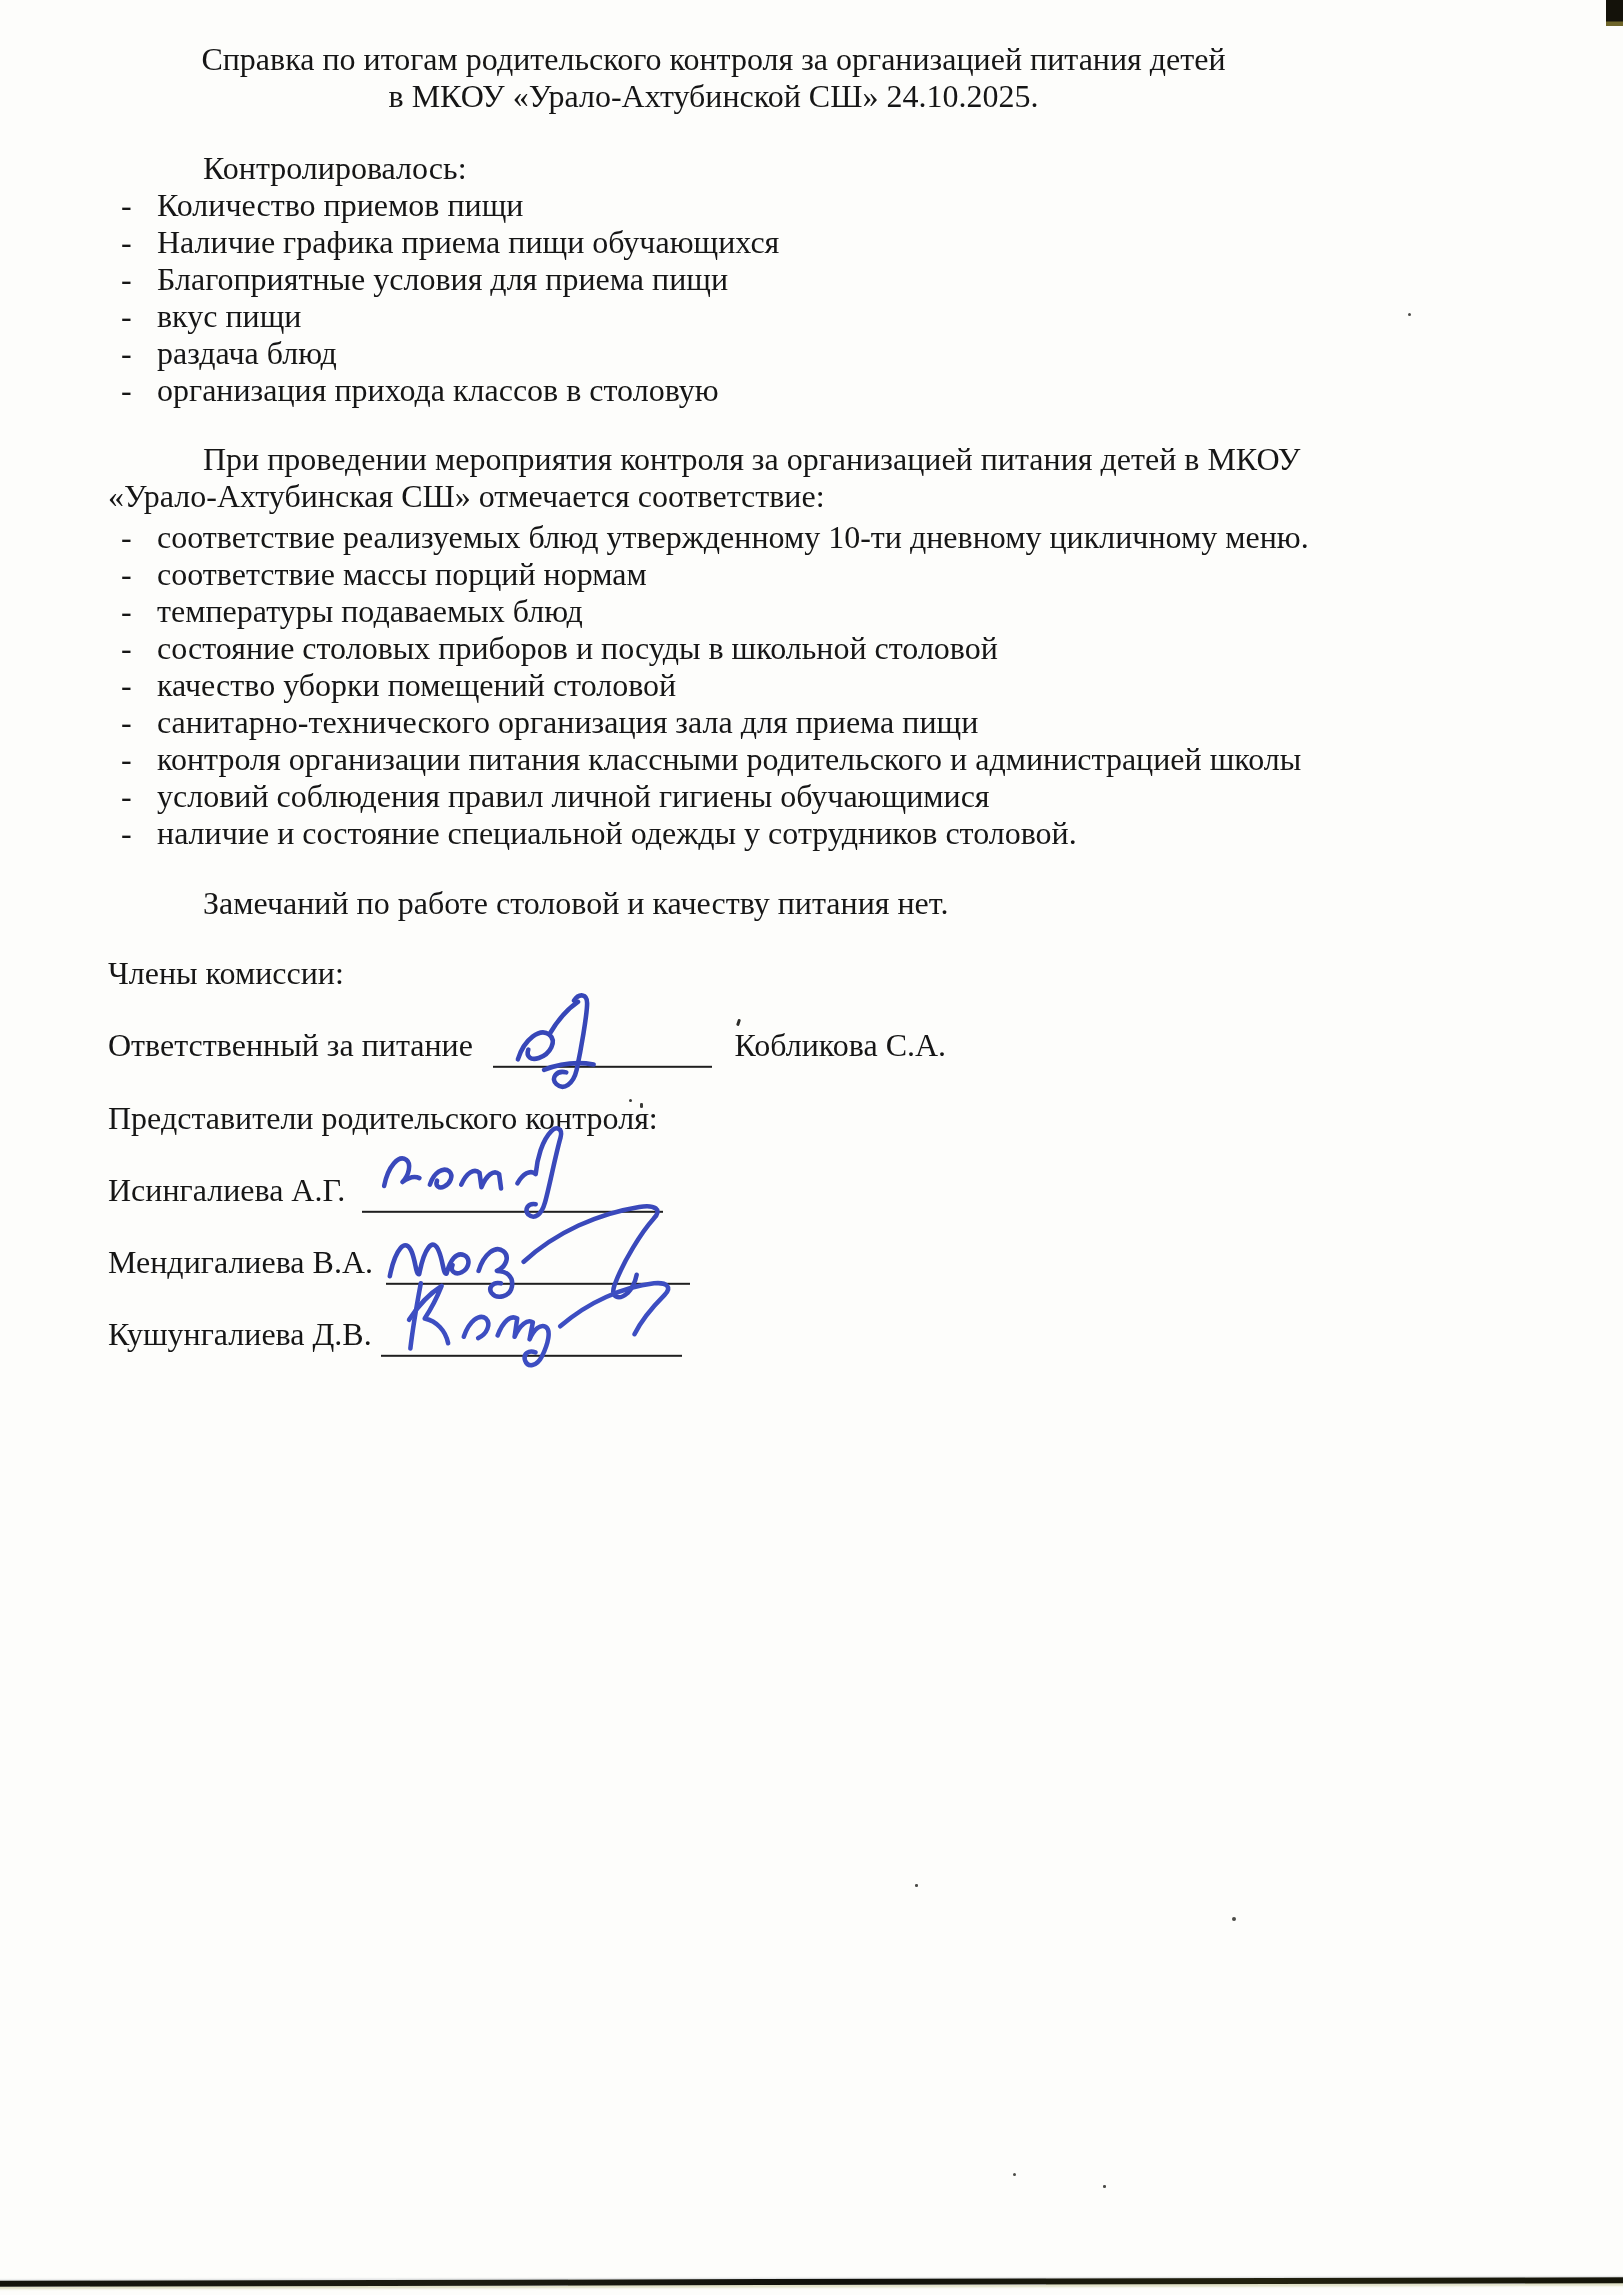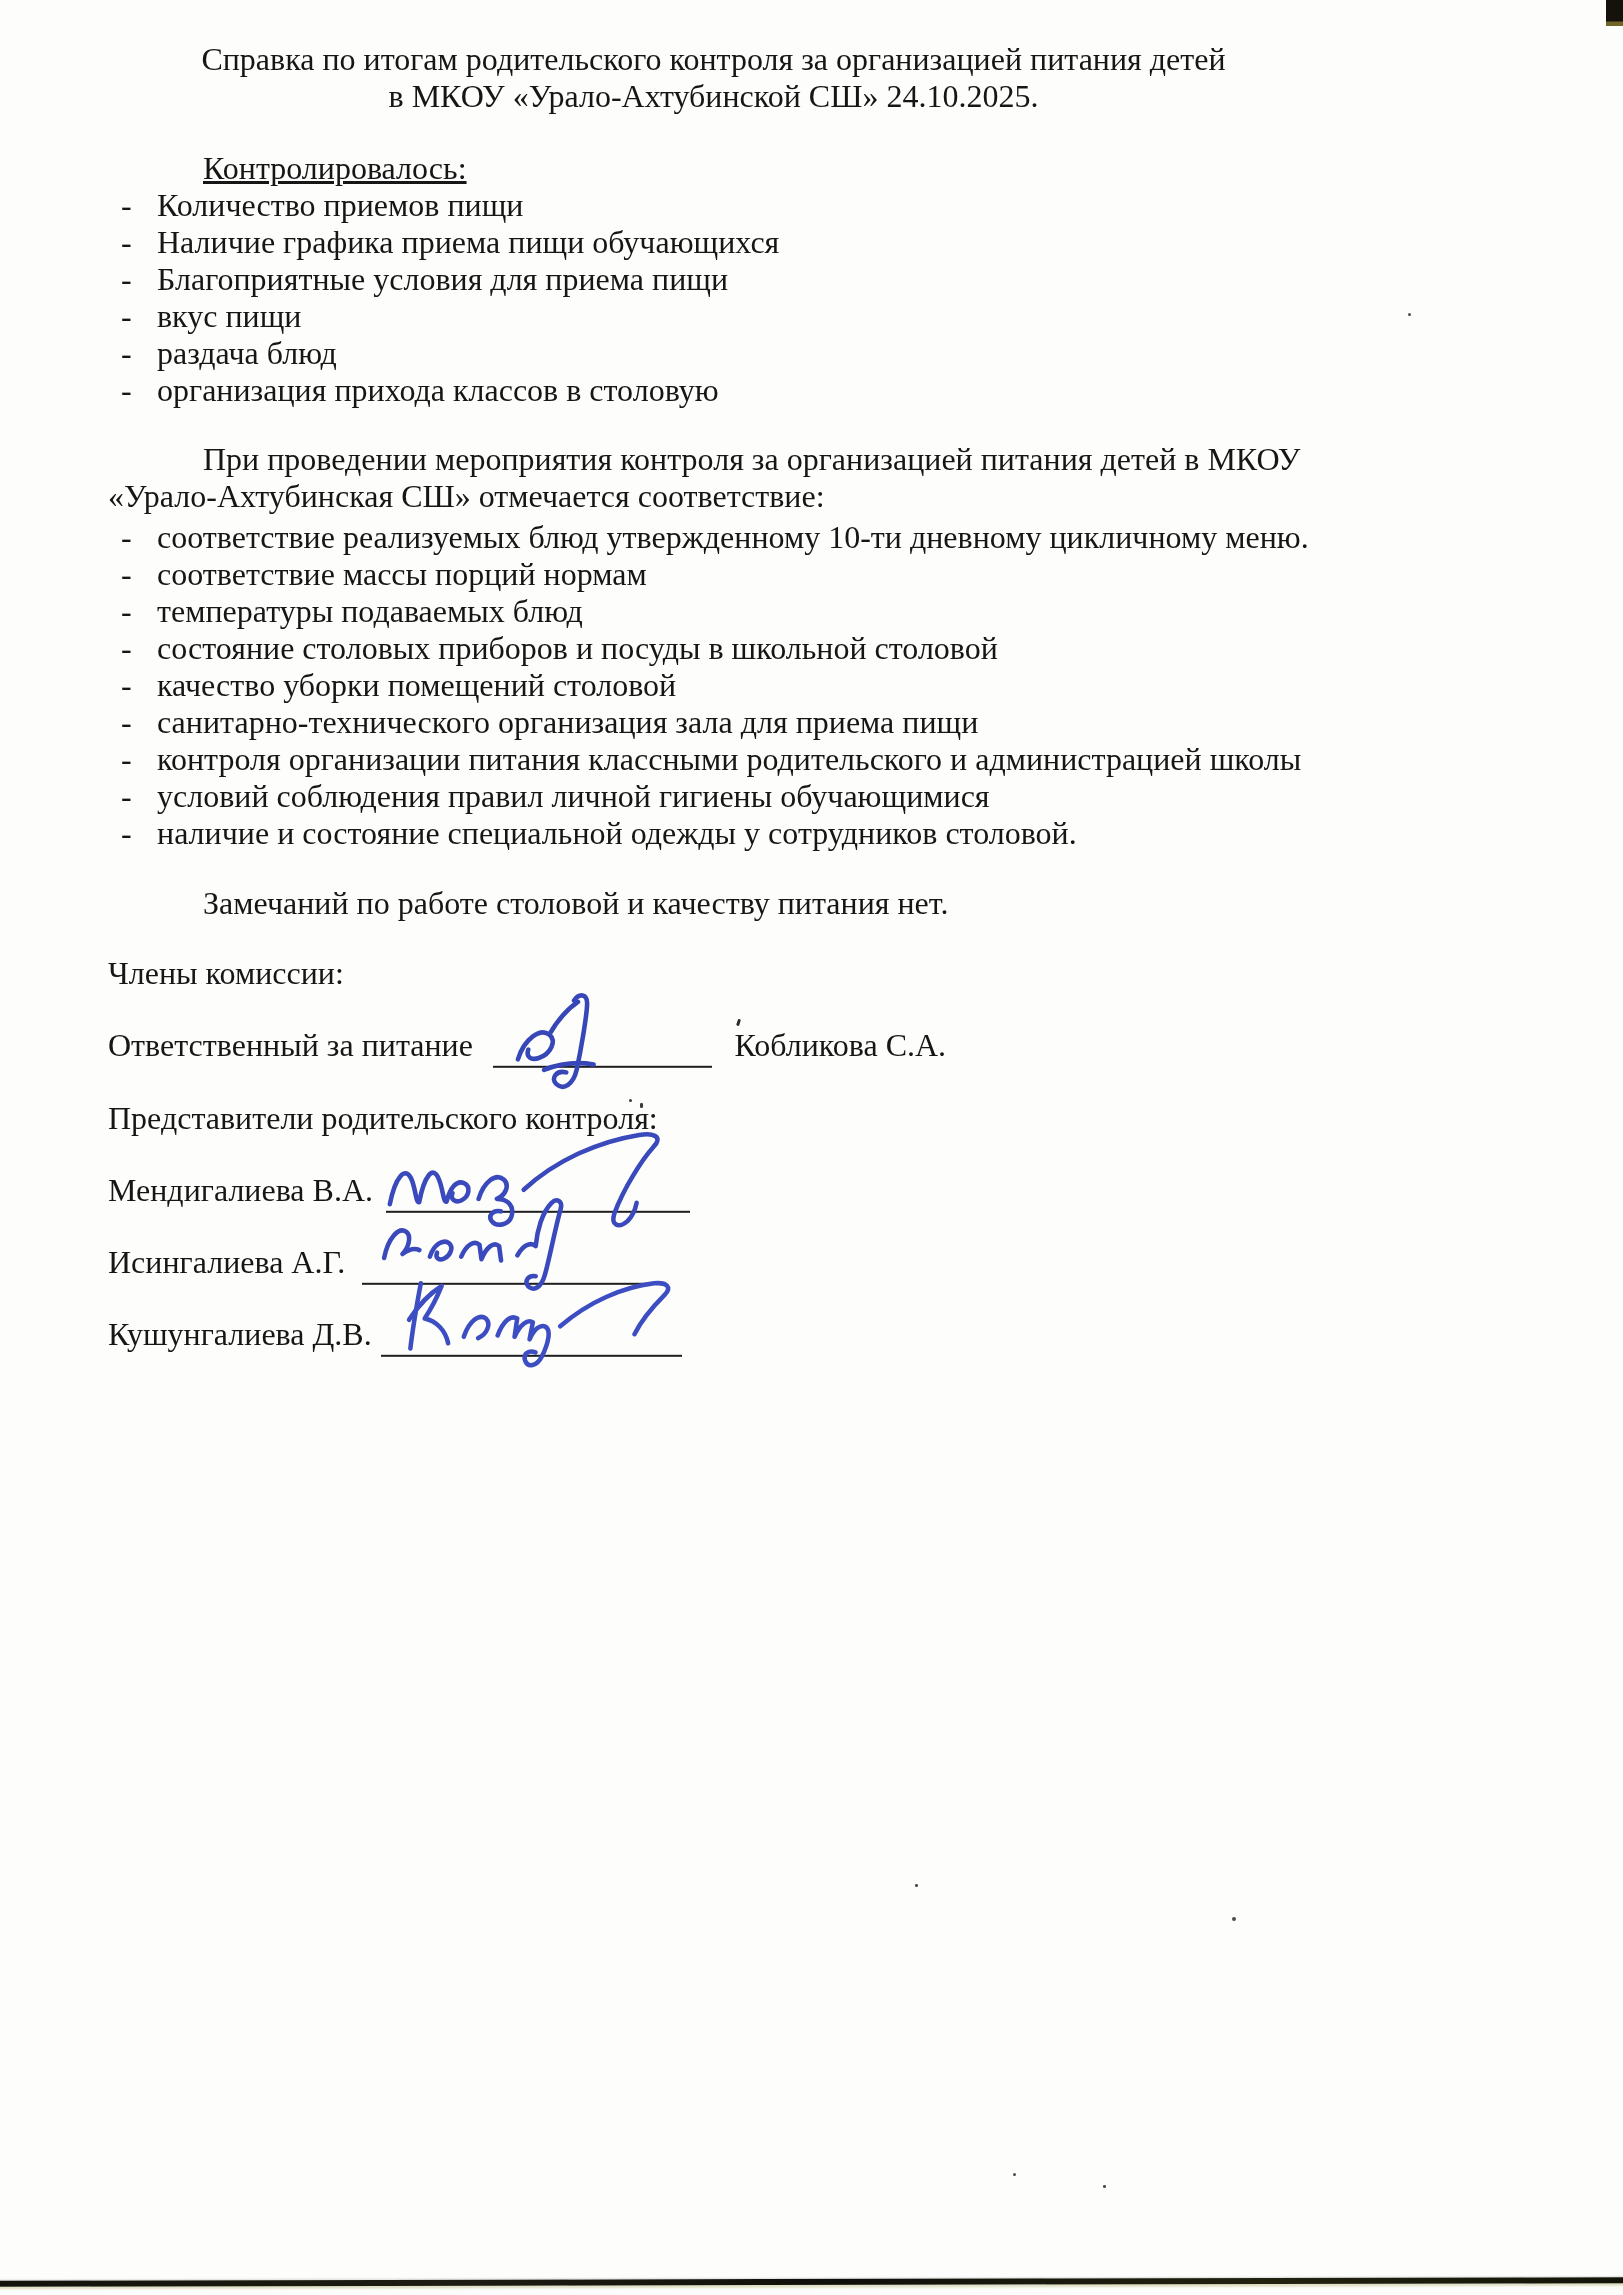--- a/index.html
+++ b/index.html
@@ -12,21 +12,21 @@
   .content{
     position:relative;
     box-sizing:border-box;
     width:1319px;
     margin:0;
     padding:41px 0 0 108px;
     font-size:32px;line-height:37px;
   }
   .title{text-align:center;margin:0 0 35px 0;}
   .title div{white-space:nowrap;}
-  .indent{ text-indent:95px;margin:0;text-decoration:underline;}
+  .indent{ text-indent:95px;margin:0;}
   .heading{margin:35px 0 0 0;}
   .dash-list{margin:0;padding:0;list-style:none;}
   .dash-list li{display:flex;align-items:baseline;}
   .dash-list .b{flex:0 0 36px;width:36px;padding-left:13px;box-sizing:content-box;}
   .dash-list .t{flex:1 1 auto;}
   .para{margin:32px 0 3.9px 0;text-indent:95px;}
   .conclusion{margin:33px 0 7px 0;text-indent:95px;}
   .members{margin:33px 0 0 0;}
   .reps-heading{margin:36px 0 0 0;}
   .sigrow{margin:35px 0 0 0;position:relative;white-space:nowrap;}
@@ -144,36 +144,36 @@
           <path stroke="#3747b8" d="M66,70 C80,46 98,28 110,20"></path>
           <path stroke="#3747b8" d="M104,18 C112,6 124,8 124,22 C124,40 114,96 108,124 C103,146 88,156 77,146 C68,138 76,124 92,128"></path>
           <path stroke="#3747b8" d="M58,124 C84,114 112,112 134,116"></path>
         </svg>
       </span><span class="nam">Кобликова С.А.</span>
     </div>
 
     <p class="reps-heading">Представители родительского контроля:</p>
 
     <div class="sigrow">
-      <span class="lab">Мендигалиева В.А.</span><span class="sigline ml20" style="width:304px;">
-        <svg class="sig" width="314" height="111" viewBox="0 0 480 170" style="left:-3.3px;bottom:-26px;">
-          <path stroke="#3a49bb" d="M10,120 C18,80 34,58 44,84 C50,100 50,118 55,117 C62,80 76,56 86,84 C92,100 92,118 97,116 C102,96 112,82 124,88 C134,93 132,108 120,114 C110,119 102,112 106,103"></path>
-          <path stroke="#3a49bb" d="M146,112 C154,86 172,72 184,82 C194,90 188,106 174,112 C188,112 200,120 197,136 C194,152 174,156 166,146 C160,138 168,128 180,131"></path>
-          <path stroke="#3a49bb" d="M215,98 C265,52 330,24 392,14 C416,10 428,18 414,32 C396,52 368,96 354,134 C348,152 360,158 374,146 C382,138 386,128 388,118"></path>
-        </svg>
-      </span>
-    </div>
-
-    <div class="sigrow">
       <span class="lab">Исингалиева А.Г.</span><span class="sigline ml25" style="width:301px;">
         <svg class="sig" width="307" height="108" viewBox="0 0 470 165" style="left:13px;bottom:-19.6px;">
           <path stroke="#3a49bb" d="M14,98 C20,68 36,50 48,58 C56,64 52,82 42,92 C50,86 60,82 68,86"></path>
           <path stroke="#3a49bb" d="M84,96 C90,78 104,68 114,76 C120,82 116,94 106,99 C98,103 92,98 95,90"></path>
           <path stroke="#3a49bb" d="M132,96 C140,78 152,70 160,78 L163,100 C170,82 182,72 190,80 L193,102"></path>
           <path stroke="#3a49bb" d="M218,94 C226,80 238,72 246,80 C248,56 256,28 270,14 C278,6 288,10 284,24 C276,52 266,104 260,124 C255,142 244,150 235,142 C228,134 234,124 246,126"></path>
+        </svg>
+      </span>
+    </div>
+
+    <div class="sigrow">
+      <span class="lab">Мендигалиева В.А.</span><span class="sigline ml20" style="width:304px;">
+        <svg class="sig" width="314" height="111" viewBox="0 0 480 170" style="left:-3.3px;bottom:-26px;">
+          <path stroke="#3a49bb" d="M10,120 C18,80 34,58 44,84 C50,100 50,118 55,117 C62,80 76,56 86,84 C92,100 92,118 97,116 C102,96 112,82 124,88 C134,93 132,108 120,114 C110,119 102,112 106,103"></path>
+          <path stroke="#3a49bb" d="M146,112 C154,86 172,72 184,82 C194,90 188,106 174,112 C188,112 200,120 197,136 C194,152 174,156 166,146 C160,138 168,128 180,131"></path>
+          <path stroke="#3a49bb" d="M215,98 C265,52 330,24 392,14 C416,10 428,18 414,32 C396,52 368,96 354,134 C348,152 360,158 374,146 C382,138 386,128 388,118"></path>
         </svg>
       </span>
     </div>
 
     <div class="sigrow">
       <span class="lab">Кушунгалиева Д.В.</span><span class="sigline ml15" style="width:301px;">
         <svg class="sig" width="327" height="114" viewBox="0 0 500 175" style="left:16.4px;bottom:-23px;">
           <path stroke="#3d4ec2" d="M34,30 C28,62 22,96 18,130"></path>
           <path stroke="#3d4ec2" d="M16,86 C30,64 50,44 66,34 C58,54 48,72 40,84 C58,88 72,102 76,122"></path>
           <path stroke="#3d4ec2" d="M100,112 C108,88 124,76 134,84 C142,92 136,108 122,114"></path>

